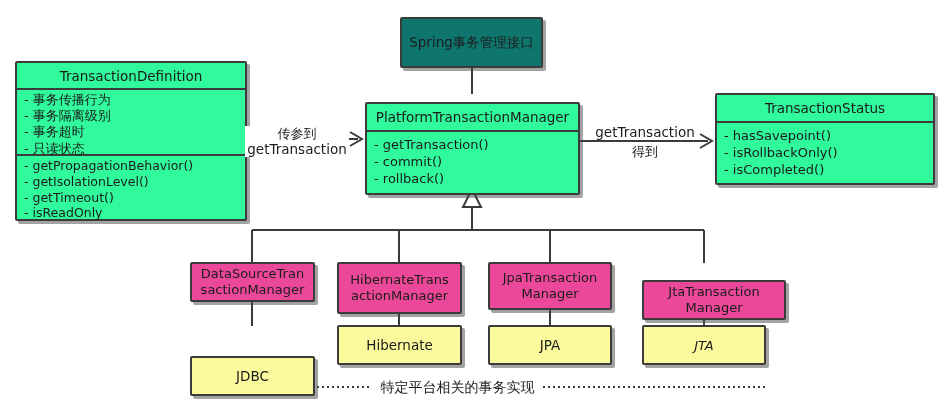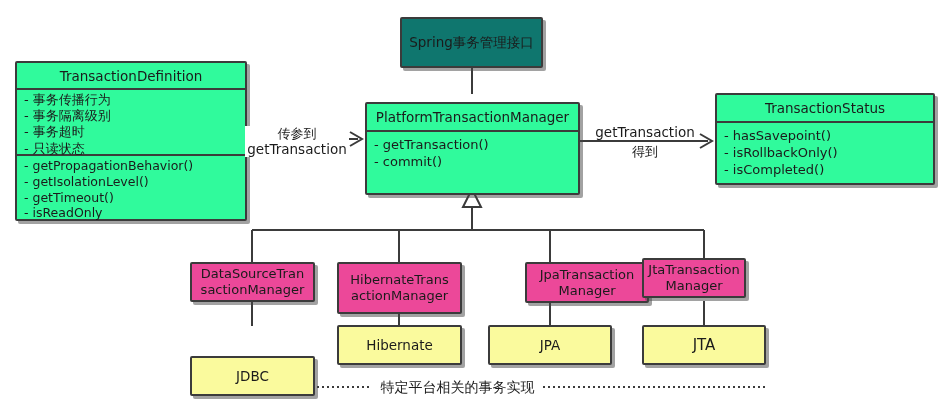--- a/index.html
+++ b/index.html
@@ -73,20 +73,21 @@
       <div>- getTimeout()</div>
       <div>- isReadOnly</div>
     </div>
   </div>
 
   <div class="node green uml" style="left:365px;top:102px;width:215px;height:93px;">
     <div class="title" style="height:28px;">PlatformTransactionManager</div>
     <div class="rows f13" style="padding-top:4px;line-height:17px;">
       <div>- getTransaction()</div>
       <div>- commit()</div>
+      <div>- rollback()</div>
     </div>
   </div>
 
   <div class="node green uml" style="left:715px;top:93px;width:220px;height:92px;">
     <div class="title" style="height:28px;">TransactionStatus</div>
     <div class="rows f13" style="padding-top:4px;line-height:17px;">
       <div>- hasSavepoint()</div>
       <div>- isRollbackOnly()</div>
       <div>- isCompleted()</div>
     </div>
@@ -108,45 +109,45 @@
     </div>
   </div>
   <div class="node cyan" style="left:337px;top:262px;width:125px;height:52px;">
     <div class="center-lbl f13" style="line-height:16px;">
       <div>
           <div>HibernateTrans</div>
           <div>actionManager</div>
         </div>
     </div>
   </div>
-  <div class="node cyan" style="left:488px;top:262px;width:124px;height:41px;margin-left:37px;">
+  <div class="node cyan" style="left:488px;top:262px;width:124px;height:48px;">
     <div class="center-lbl f13" style="line-height:16px;">
       <div>
           <div>JpaTransaction</div>
           <div>Manager</div>
         </div>
     </div>
   </div>
-  <div class="node cyan" style="left:642px;top:258px;width:104px;height:40px;">
+  <div class="node cyan" style="left:642px;top:280px;width:144px;height:40px;">
     <div class="center-lbl f13" style="line-height:16px;">
       <div>
           <div>JtaTransaction</div>
           <div>Manager</div>
         </div>
     </div>
   </div>
 
   <div class="node yellow" style="left:190px;top:325px;width:125px;height:40px;margin-top:31px;">
     <div class="center-lbl" style="font-size:13.5px;">JDBC</div>
   </div>
   <div class="node yellow" style="left:337px;top:325px;width:125px;height:40px;">
     <div class="center-lbl" style="font-size:13.5px;">Hibernate</div>
   </div>
   <div class="node yellow" style="left:488px;top:325px;width:124px;height:40px;">
     <div class="center-lbl" style="font-size:13.5px;">JPA</div>
   </div>
   <div class="node yellow" style="left:642px;top:325px;width:124px;height:40px;">
-    <div class="center-lbl" style="font-size:15px;">JTA</div>
+    <div class="center-lbl" style="font-size:13px;font-style:italic;">JTA</div>
   </div>
 
   <div class="caption" style="left:375px;top:379px;width:165px;">特定平台相关的事务实现</div>
 
 </div>
 
 </body></html>

